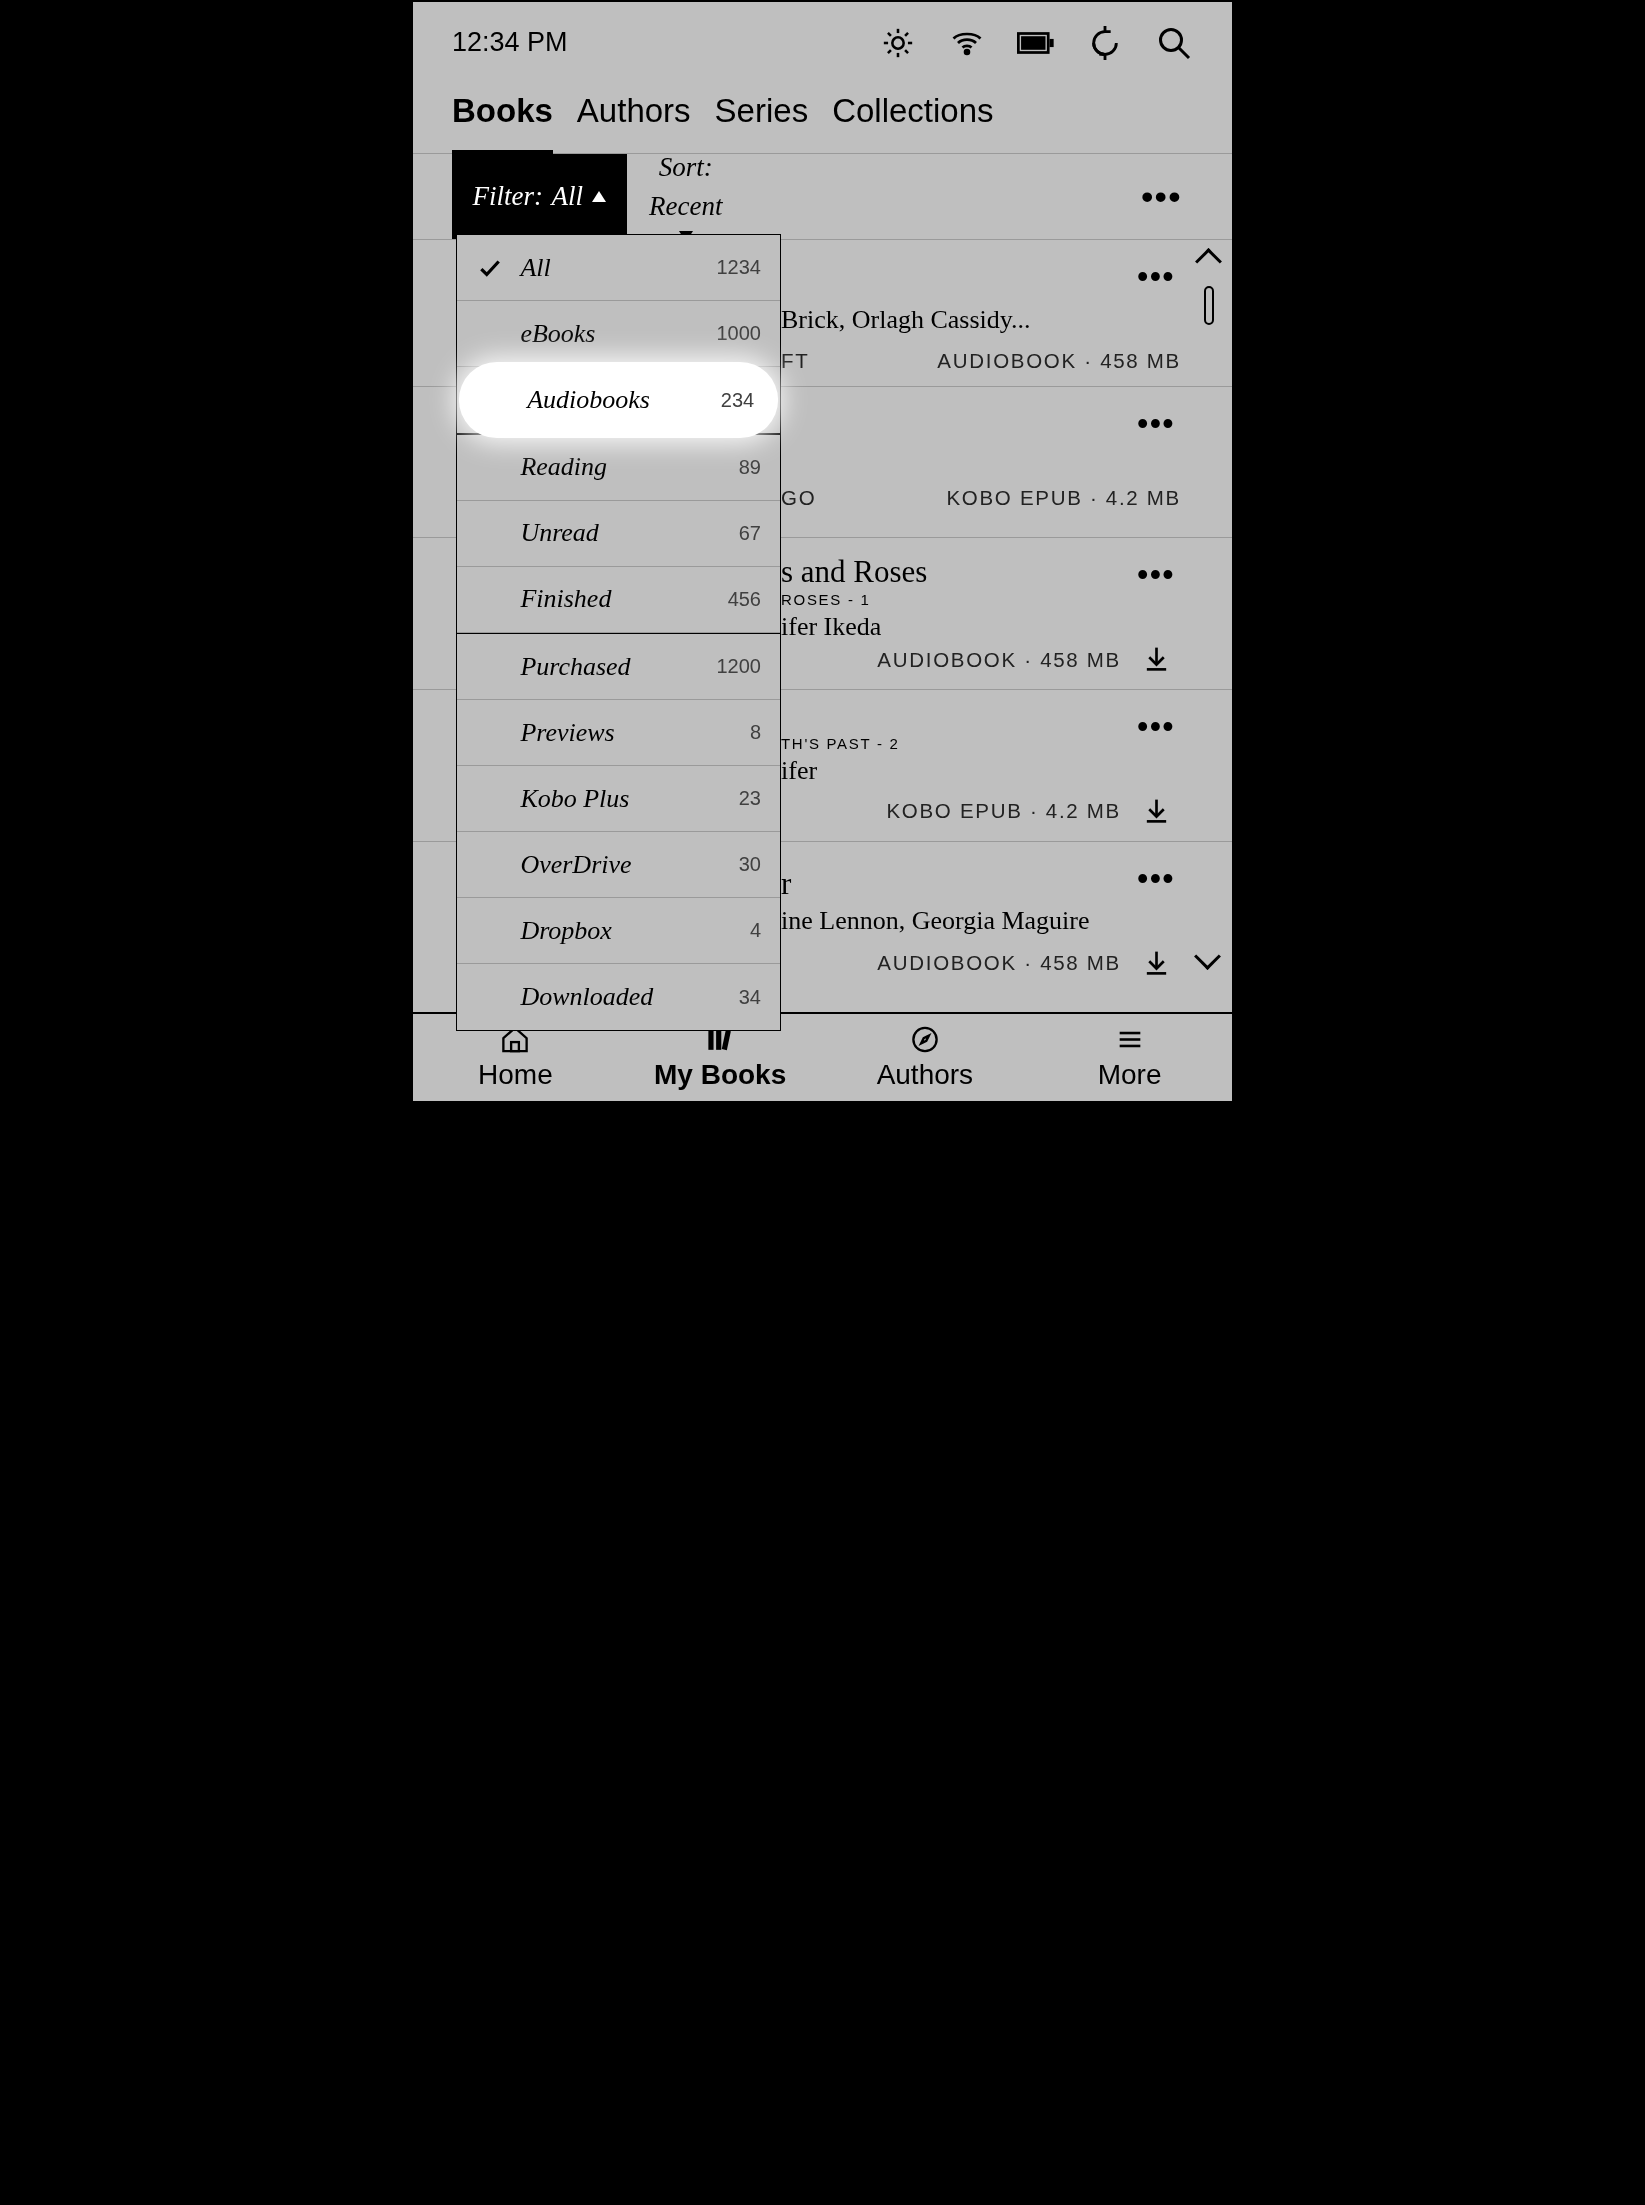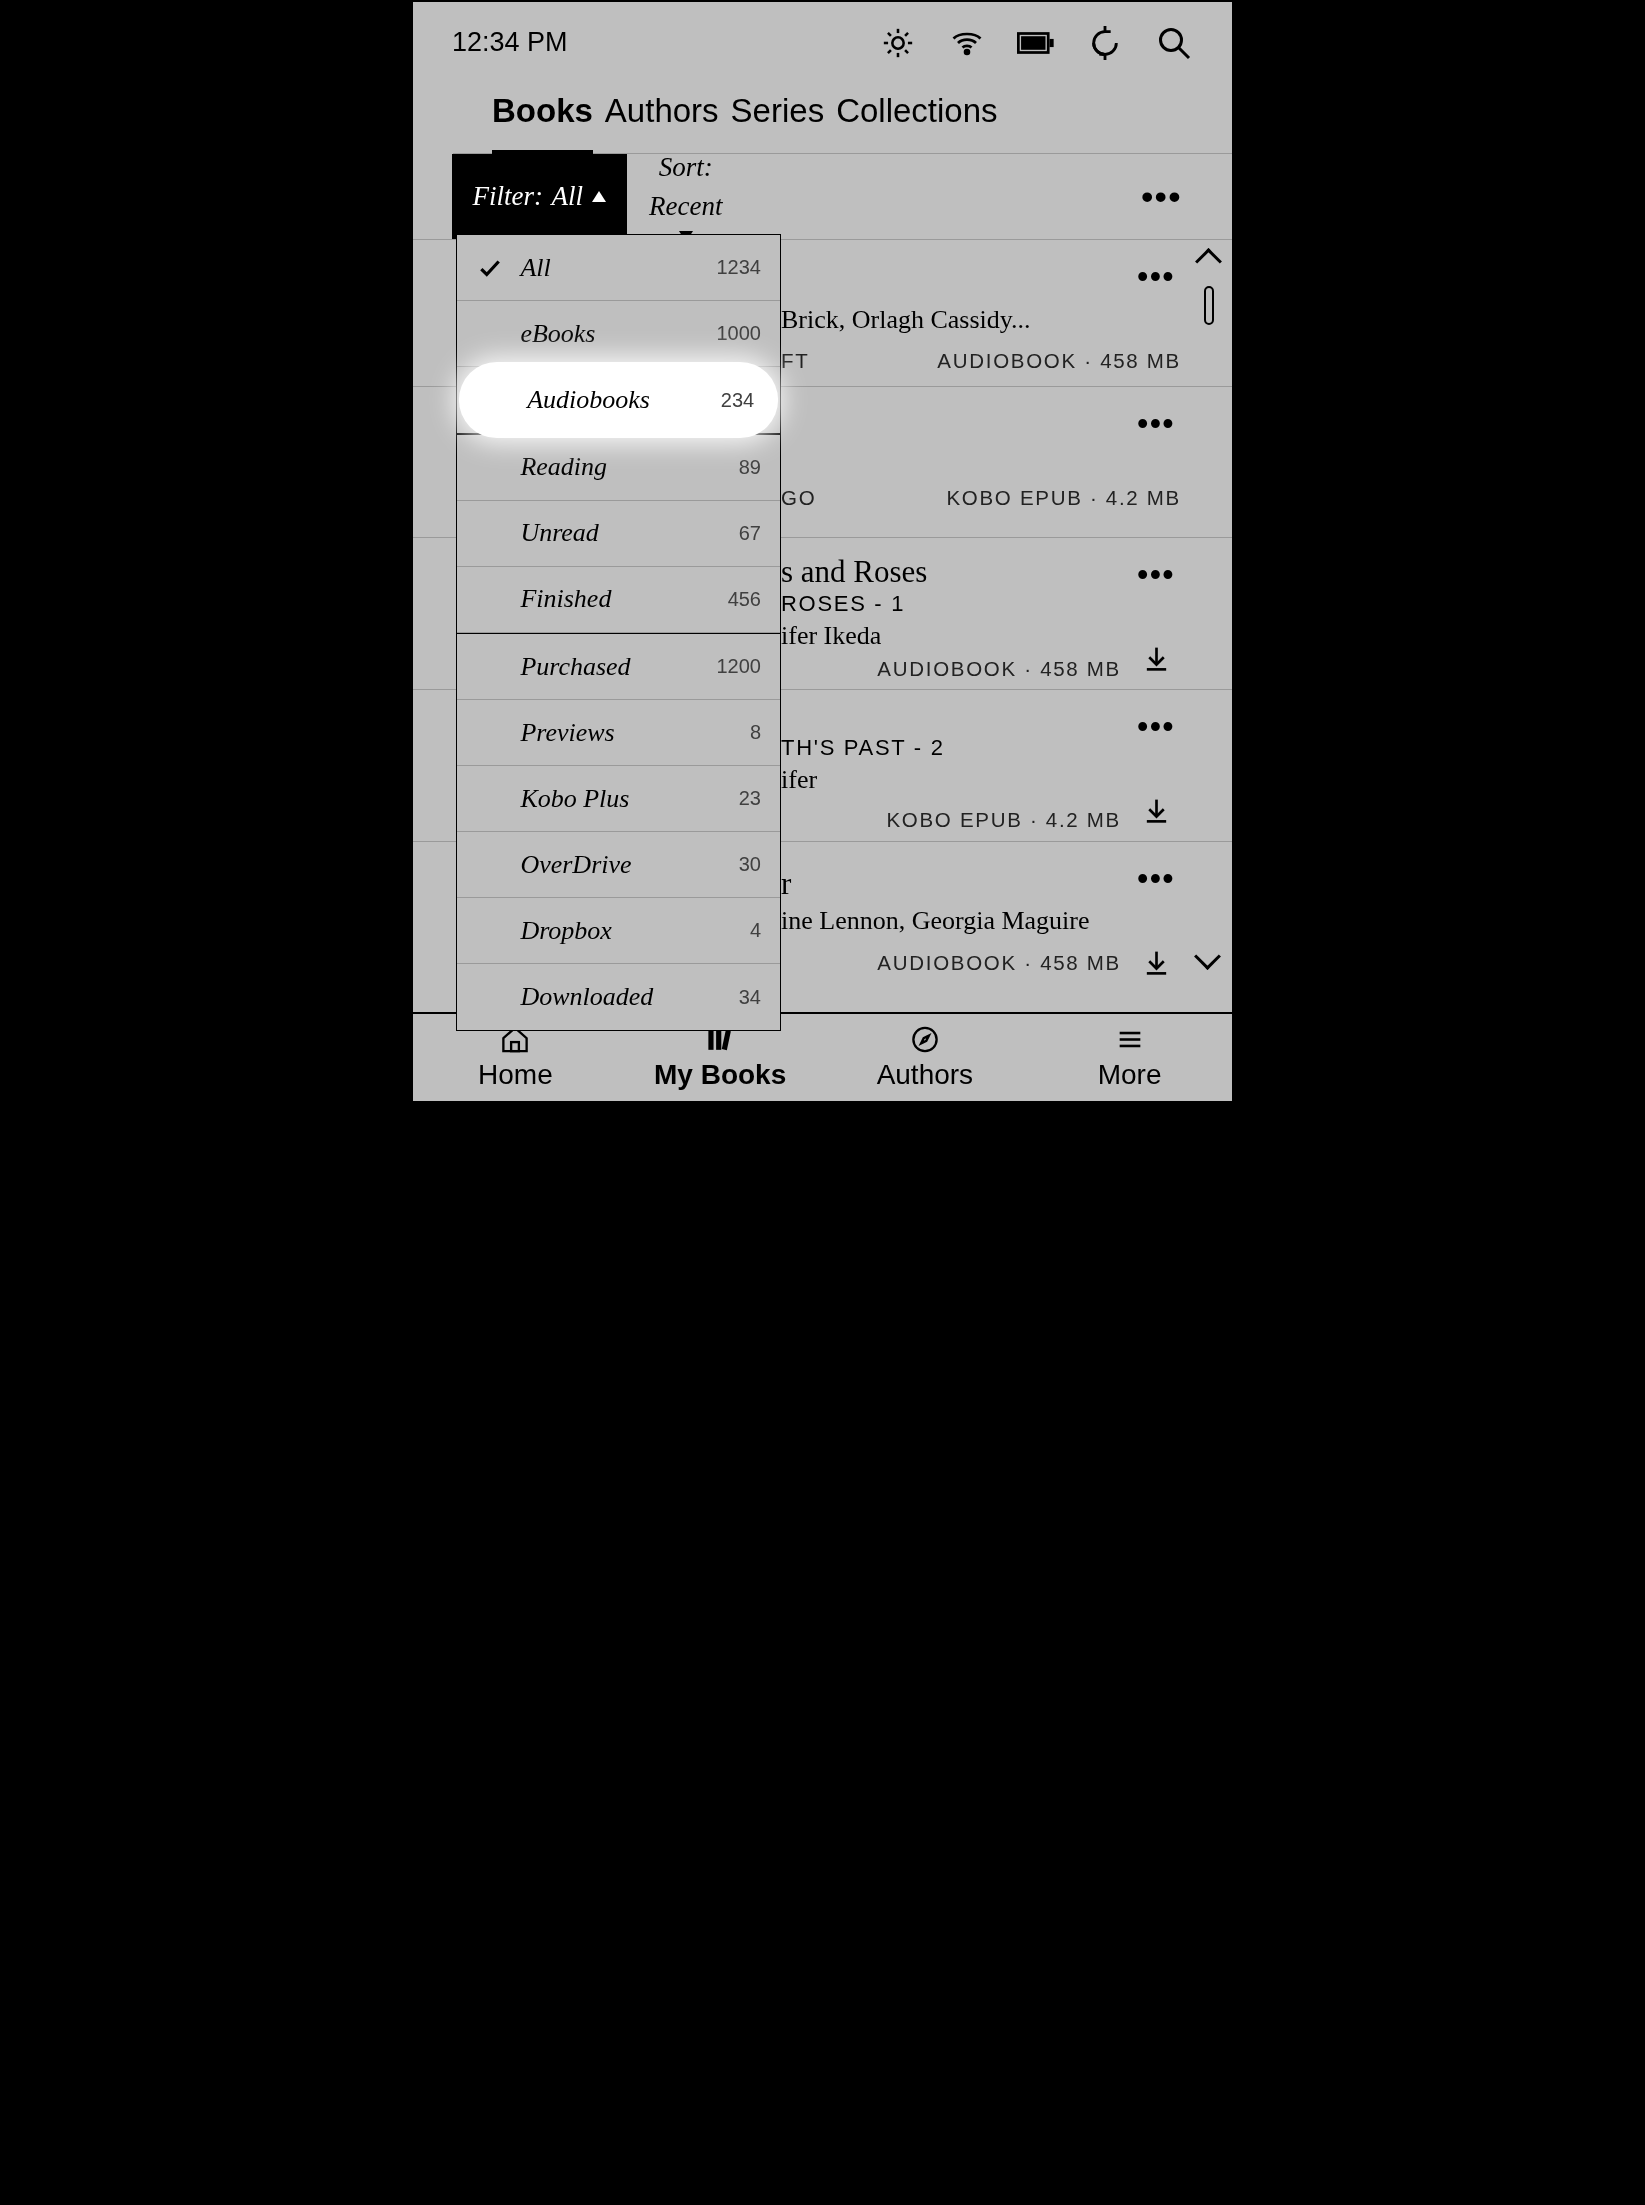--- a/index.html
+++ b/index.html
@@ -30,24 +30,23 @@
       font-family: Arial, Helvetica, sans-serif;
       font-size: 27px;
       color: #000;
       flex: 1;
     }
     .status-icons { display: flex; gap: 31px; align-items: center; }
     .status-icons .ico { width: 38px; height: 38px; display: flex; align-items: center; justify-content: center; color: #000; }
     
     .tabs {
       display: flex;
-      gap: 12px;
+      gap: 24px;
       padding: 0 39px;
       border-bottom: 0.9px solid #9a9a9a;
-      margin-left: 40px;
     }
     .tab {
       font-family: Arial, Helvetica, sans-serif;
       font-size: 33px;
       color: #000;
       padding: 8.6px 0 20.5px 0;
       cursor: pointer;
     }
     .tab.active { font-weight: 800; border-bottom: 4.3px solid #000; margin-bottom: -0.9px; }
     
@@ -97,21 +96,21 @@
     }
     .sort-btn .chev-down { width: 0; height: 0; border-left: 7.7px solid transparent; border-right: 7.7px solid transparent; border-top: 11px solid #000; }
     .dots { margin-left: auto; margin-right: 50px; font-size: 34px; letter-spacing: 1.7px; cursor: pointer; font-family: Arial, sans-serif; font-weight: bold; }
     
     .list-area { position: relative; }
     .book {
       border-bottom: 0.9px solid #9a9a9a;
       padding: 19px 51px 19px 39px;
       position: relative;
     }
-    .book .series { font-family: Arial, sans-serif; font-size: 22px; letter-spacing: 1.7px; color: #000; }
+    .book .series { font-family: Arial, sans-serif; font-size: 15px; letter-spacing: 1.7px; color: #000; }
     .book .title { font-family: Georgia, serif; font-size: 31px; color: #000; margin-top: 5.1px; }
     .book .narr { font-family: Georgia, serif; font-size: 26px; color: #000; margin-top: 3.4px; }
     .book .meta-row { display: flex; margin-top: 13.7px; font-family: Arial, sans-serif; font-size: 20.5px; color: #222; letter-spacing: 1.7px; }
     .book .meta-left { }
     .book .meta-right { margin-left: auto; }
     .book .row-actions { position: absolute; top: 19px; right: 57px; display: flex; flex-direction: column; align-items: center; gap: 22px; }
     .book .row-actions .dots-s { font-size: 31px; letter-spacing: 1.7px; font-family: Arial, sans-serif; font-weight: bold; cursor: pointer; }
     .download-ico { width: 29px; height: 29px; }
     
     .scroll-affordance { position: absolute; right: 13.7px; top: 250px; display: flex; flex-direction: column; align-items: center; color: #000; }

